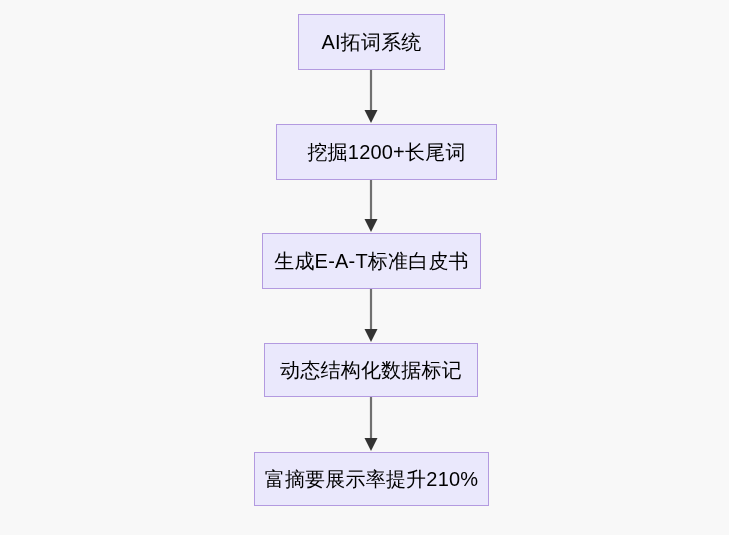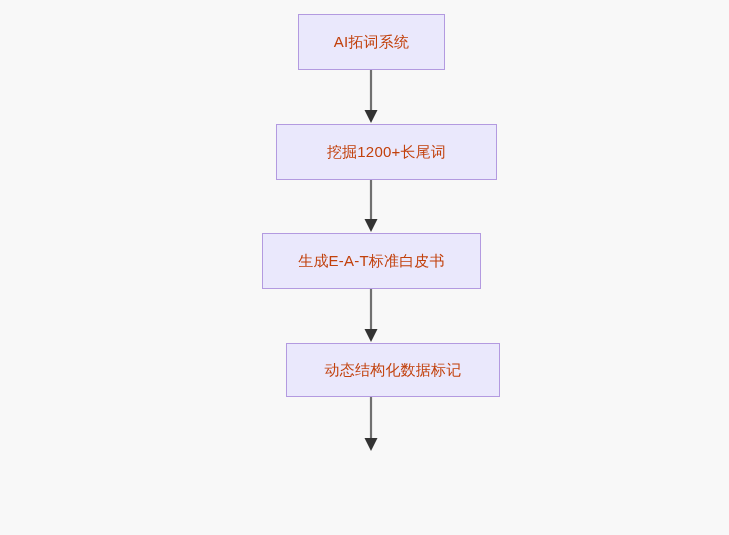--- a/index.html
+++ b/index.html
@@ -19,22 +19,22 @@
     height: 535px;
   }
   .node {
     position: absolute;
     box-sizing: border-box;
     background: #eae8fc;
     border: 1.4px solid #b39ae0;
     display: flex;
     align-items: center;
     justify-content: center;
-    color: #c2410c;
-    font-size: 15px;
+    color: #000000;
+    font-size: 20px;
     line-height: 1.2;
     letter-spacing: 0.2px;
     white-space: nowrap;
   }
   .node-label {
     display: block;
   }
   .connector {
     position: absolute;
     overflow: visible;
@@ -82,18 +82,21 @@
   </div>
 
   <div class="node" style="left:276px; top:124px; width:221px; height:56px;">
     <span class="node-label">挖掘1200+长尾词</span>
   </div>
 
   <div class="node" style="left:262px; top:233px; width:219px; height:56px;">
     <span class="node-label">生成E-A-T标准白皮书</span>
   </div>
 
-  <div class="node" style="left:264px; top:343px; width:214px; height:54px;margin-left:22px;">
+  <div class="node" style="left:264px; top:343px; width:214px; height:54px;">
     <span class="node-label">动态结构化数据标记</span>
   </div>
 
+  <div class="node" style="left:254px; top:452px; width:235px; height:54px;">
+    <span class="node-label">富摘要展示率提升210%</span>
+  </div>
 
 </div>
 
 </body></html>

